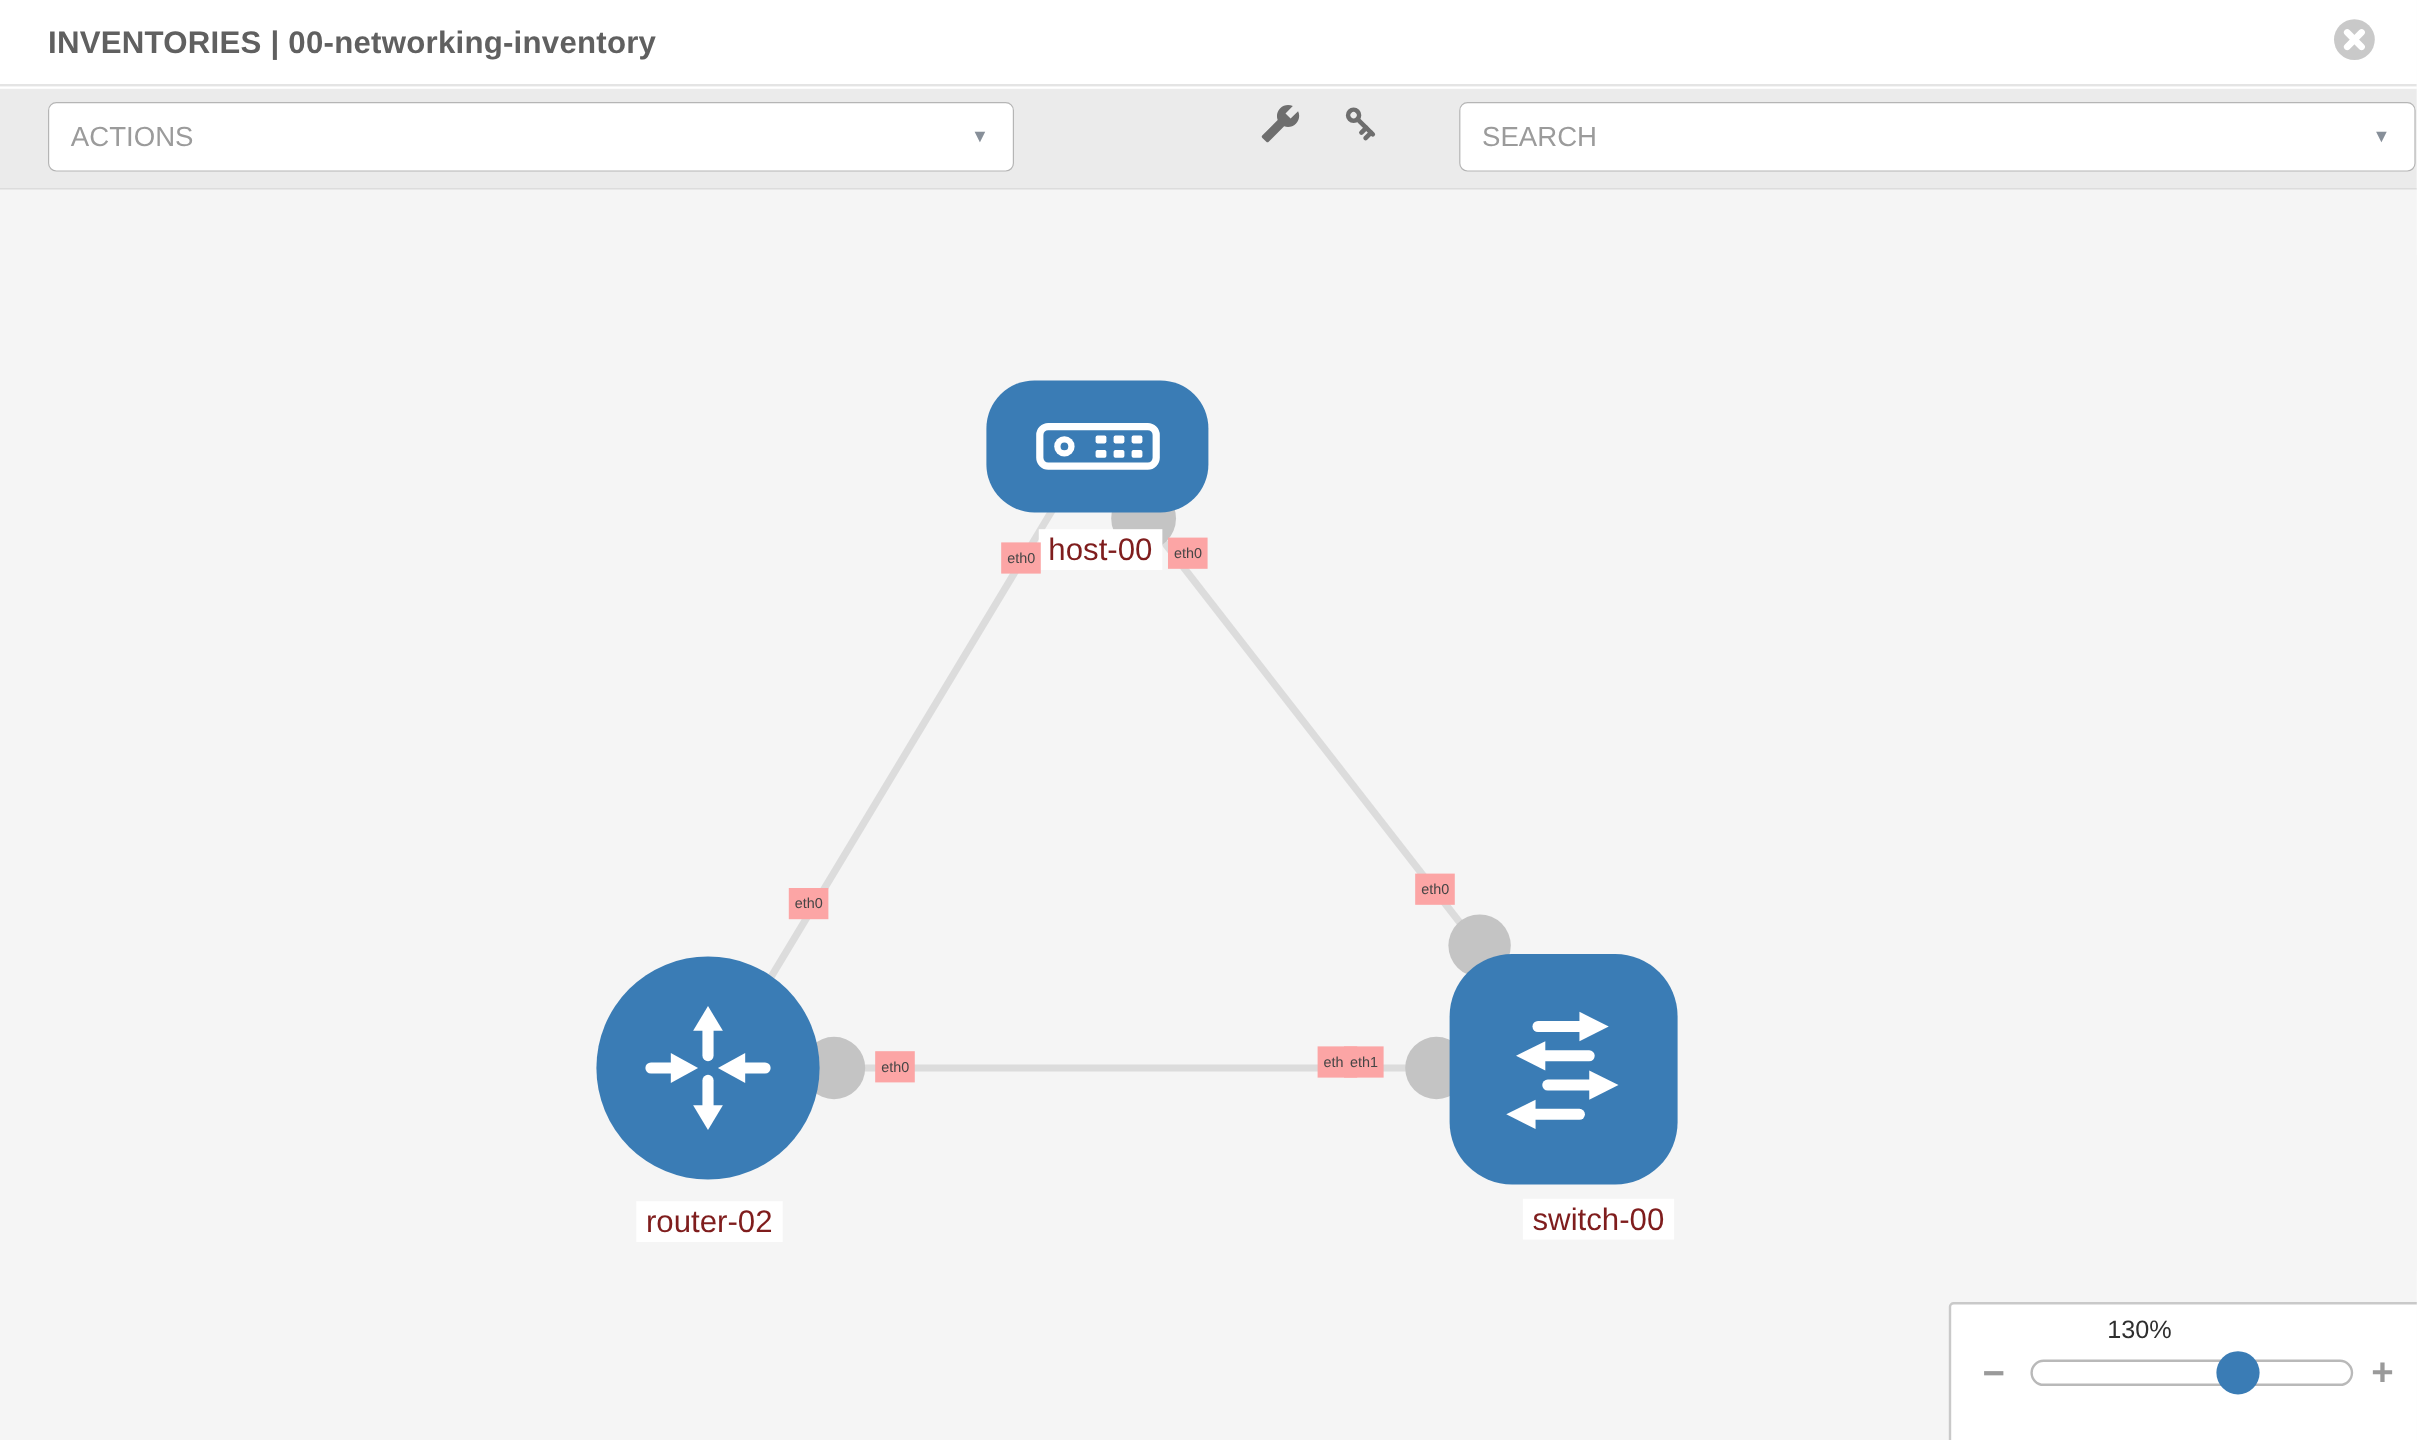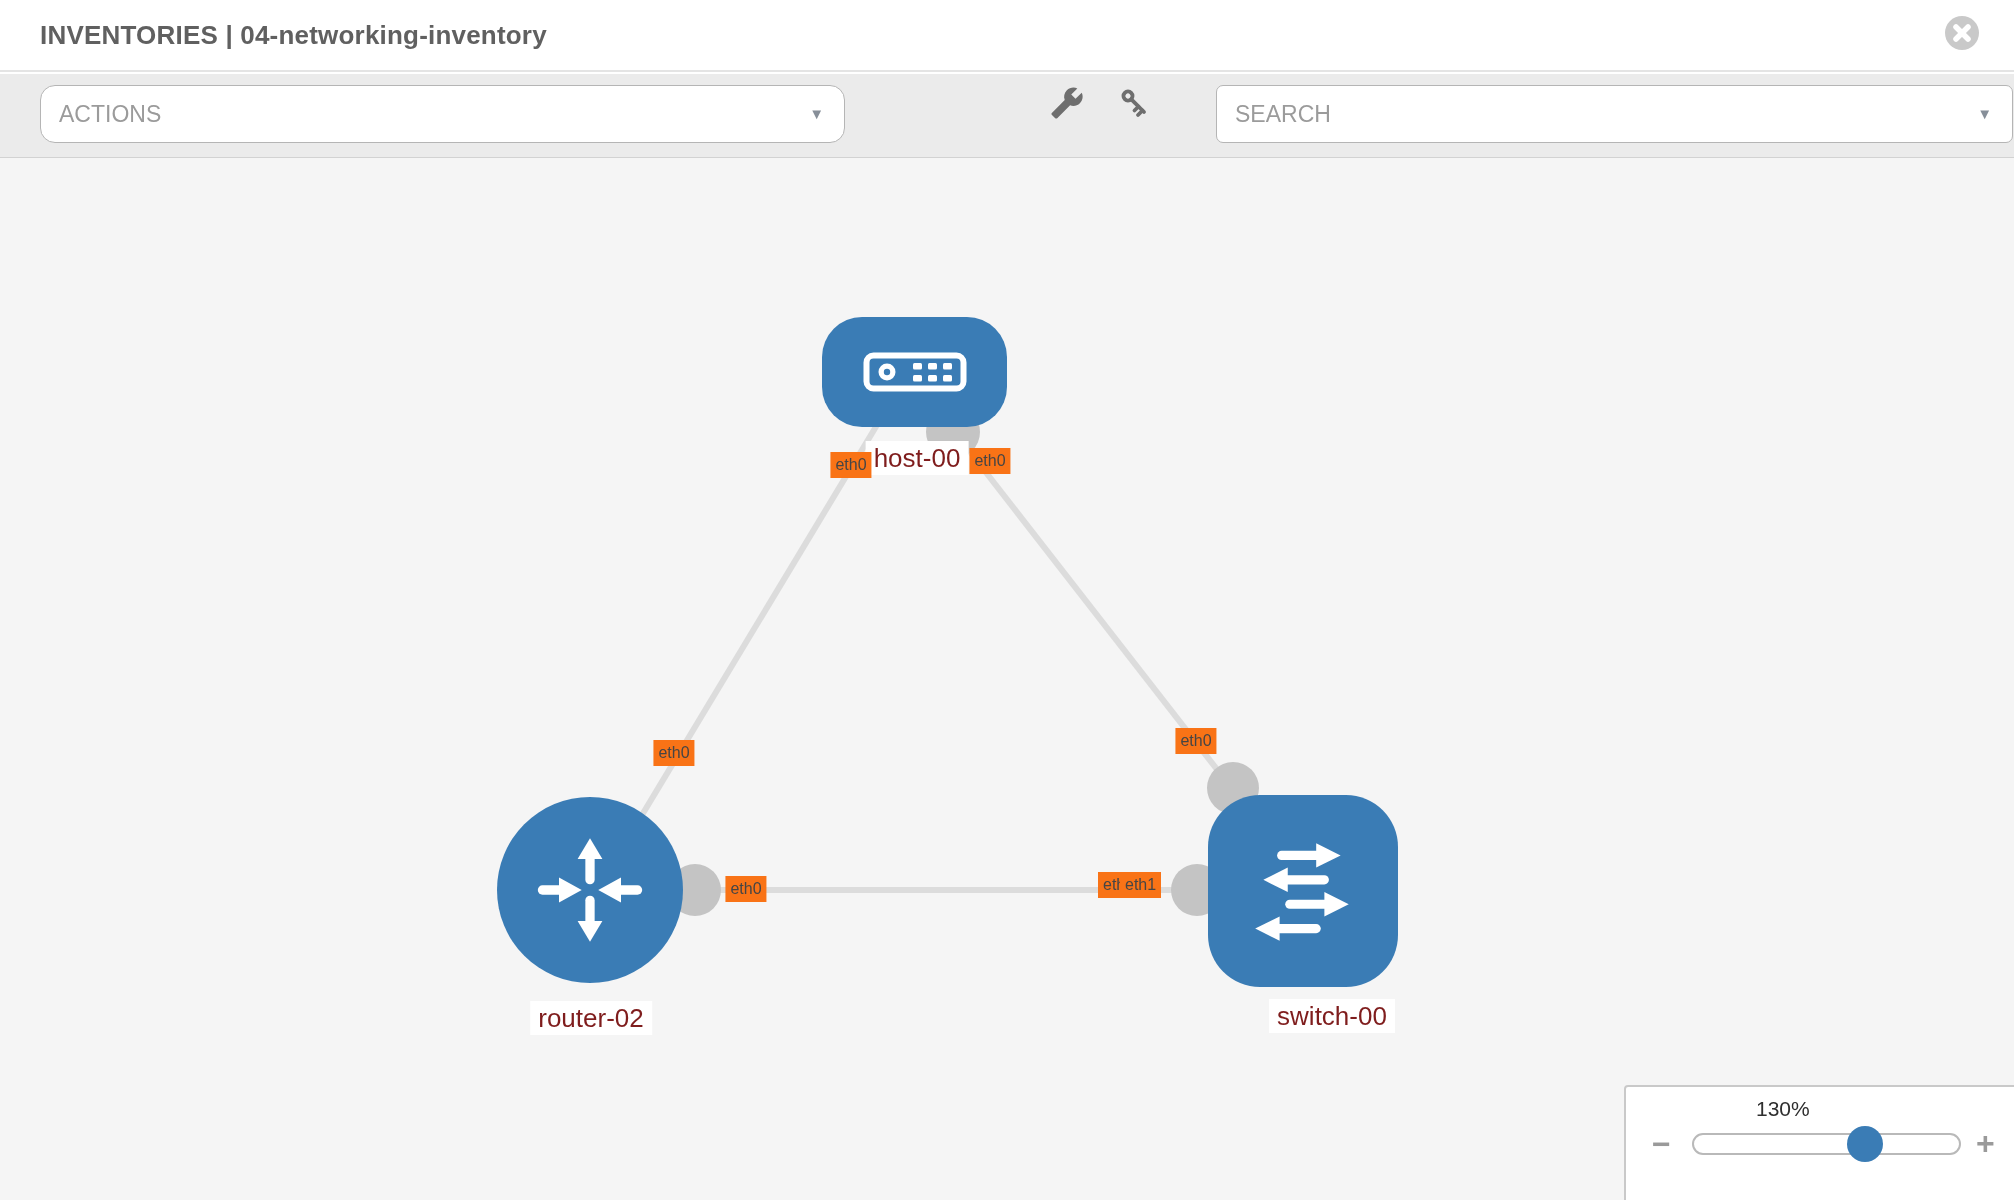--- a/index.html
+++ b/index.html
@@ -28,21 +28,21 @@
   .toolbar {
     position: absolute; top: 74px; left: 0; width: 2014px; height: 84px;
     background: #ebebeb; border-bottom: 1px solid #d2d2d2;
   }
   .select-box {
     position: absolute; top: 11px; height: 58px;
     background: #ffffff; border: 1px solid #b5b5b5; border-radius: 7px;
     font-size: 23px; color: #9b9b9b; line-height: 56px; padding-left: 18px;
     cursor: pointer;
   }
-  .select-actions { left: 40px;  width: 805px; border-radius: 15px; }
+  .select-actions { left: 40px;  width: 805px; }
   .select-search  { left: 1216px; width: 797px; }
   .select-caret {
     position: absolute; right: 20px; top: 0; line-height: 56px;
     font-size: 15px; color: #878f99;
   }
   .tool-icon { position: absolute; top: 12px; width: 34px; height: 34px; cursor: pointer; }
   .icon-wrench { left: 1050px; }
   .icon-key    { left: 1118px; }
 
   
@@ -61,22 +61,22 @@
   .node-label {
     position: absolute; z-index: 3; background: #ffffff; color: #7f1d1d;
     font-size: 26px; line-height: 34px; padding: 0 8px; white-space: nowrap;
     transform: translateX(-50%);
   }
   .label-host   { left: 917px;  top: 283px; }
   .label-router { left: 591px;  top: 843px; }
   .label-switch { left: 1332px; top: 841px; }
 
   .port-label {
-    position: absolute; z-index: 3; background: #f97316; color: #454545;
-    font-size: 16px; line-height: 26px; padding: 0 5px; white-space: nowrap;
+    position: absolute; z-index: 3; background: #fca5a5; color: #454545;
+    font-size: 12px; line-height: 26px; padding: 0 5px; white-space: nowrap;
   }
   .pl-center { transform: translateX(-50%); }
   .pl-host-left    { left: 851px;  top: 294px; }
   .pl-host-right   { left: 990px;  top: 290px; }
   .pl-router-top   { left: 674px;  top: 582px; }
   .pl-switch-top   { left: 1196px; top: 570px; }
   .pl-router-right { left: 746px;  top: 718px; }
   .pl-switch-back  { left: 1098px; top: 714px; z-index: 3; }
   .pl-switch-front { left: 1120px; top: 714px; z-index: 4; }
 
@@ -101,21 +101,21 @@
   }
   .zoom-handle {
     position: absolute; left: 221px; top: 39px; width: 36px; height: 36px;
     border-radius: 50%; background: #3a7cb5; cursor: grab;
   }
 </style>
 </head>
 <body>
 
 <div class="header">
-  <div class="header-title">INVENTORIES | 04-networking-inventory</div>
+  <div class="header-title">INVENTORIES | 00-networking-inventory</div>
   <div class="close-btn">
     <svg width="36" height="36" viewBox="0 0 36 36">
       <circle cx="18" cy="18" r="17" fill="#c9c9c9"></circle>
       <g stroke="#ffffff" stroke-width="5.5" stroke-linecap="round">
         <line x1="12" y1="12" x2="24" y2="24"></line>
         <line x1="24" y1="12" x2="12" y2="24"></line>
       </g>
     </svg>
   </div>
 </div>

